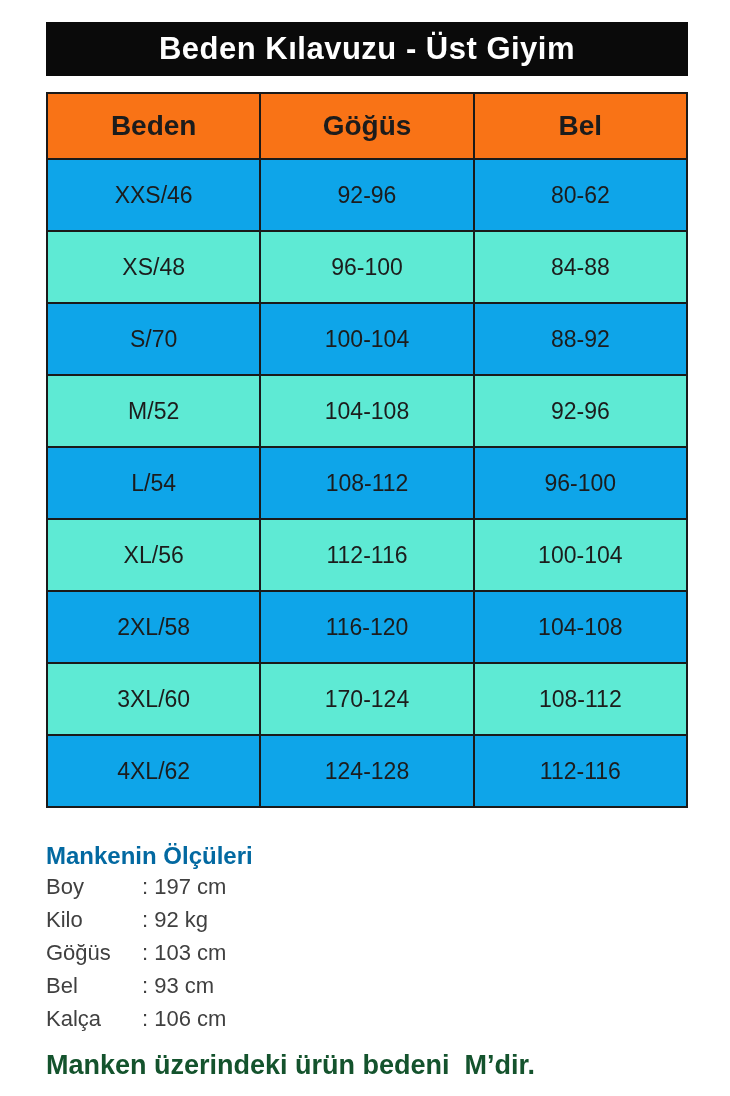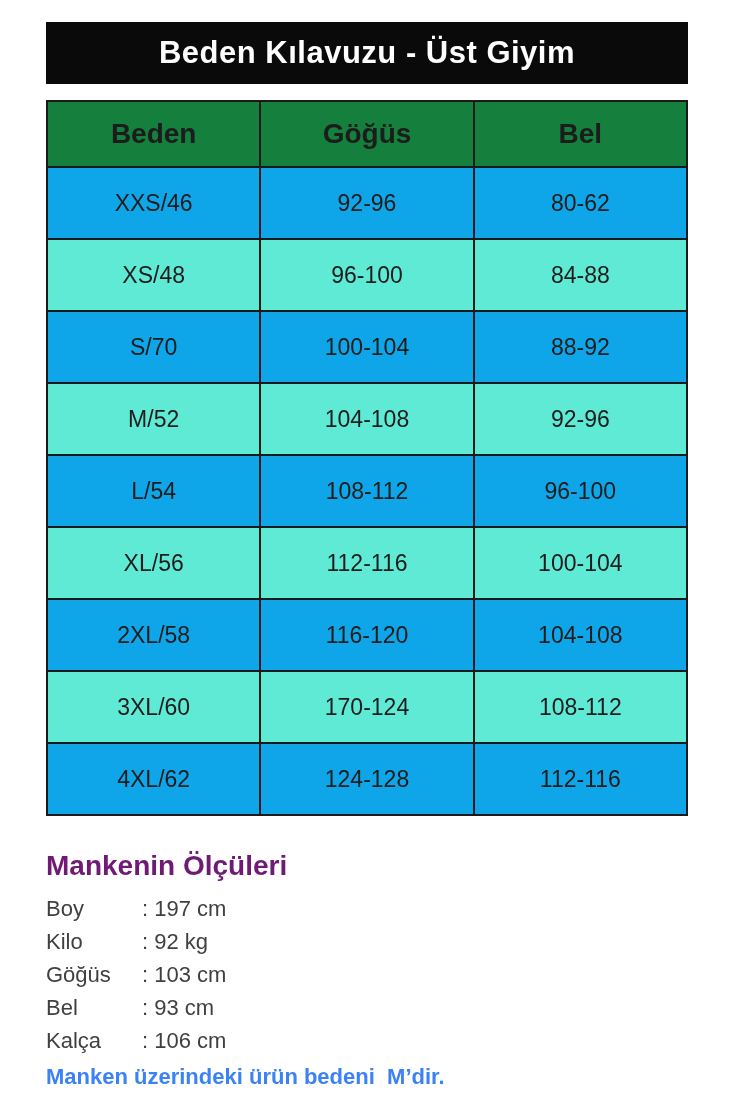--- a/index.html
+++ b/index.html
@@ -14,21 +14,21 @@
     color: #1c1c1c;
     overflow: hidden;
   }
   .page {
     box-sizing: border-box;
     width: 730px;
     padding: 22px 42px 0 46px;
   }
   .title-bar {
     width: 642px;
-    height: 62px;
+    height: 54px;
     background: #0a0a0a;
     color: #ffffff;
     display: flex;
     align-items: center;
     justify-content: center;
     font-size: 31px;
     font-weight: bold;
     letter-spacing: 0.5px;
     margin-bottom: 16px;
   }
@@ -41,60 +41,59 @@
   table.size-table td {
     border: 2px solid #1a1a1a;
     text-align: center;
     vertical-align: middle;
     color: #1c1c1c;
   }
   table.size-table th {
     height: 62px;
     font-size: 28px;
     font-weight: bold;
-    background: #15803d;
+    background: #f97316;
   }
   table.size-table td {
     height: 68px;
     font-size: 23px;
     font-weight: normal;
     background: #0ea5e9;
   }
   table.size-table tr.alt td {
     background: #5eead4;
   }
   .measurements {
     margin-top: 34px;
     width: 642px;
   }
   .measurements-heading {
-    font-size: 28px;
+    font-size: 24px;
     font-weight: bold;
-    margin-bottom: 10px;
-    color: #701a75;
+    color: #0369a1;
   }
   .measure-line {
     font-size: 22px;
     line-height: 33px;
     color: #404040;
   }
   .measure-label {
     display: inline-block;
     width: 96px;
   }
   .measure-value {
     display: inline;
   }
   .note-line {
-    margin-top: 3px;
-    font-size: 22px;
+    margin-top: 14px;
+    font-size: 27px;
     line-height: 33px;
     font-weight: bold;
     white-space: pre-wrap;
-    color: #3b82f6;
+    color: #14532d;
   }
 </style>
 </head>
 <body>
 
 <div class="page">
 
   <div class="title-bar">
     <span>Beden Kılavuzu - Üst Giyim</span>
   </div>

